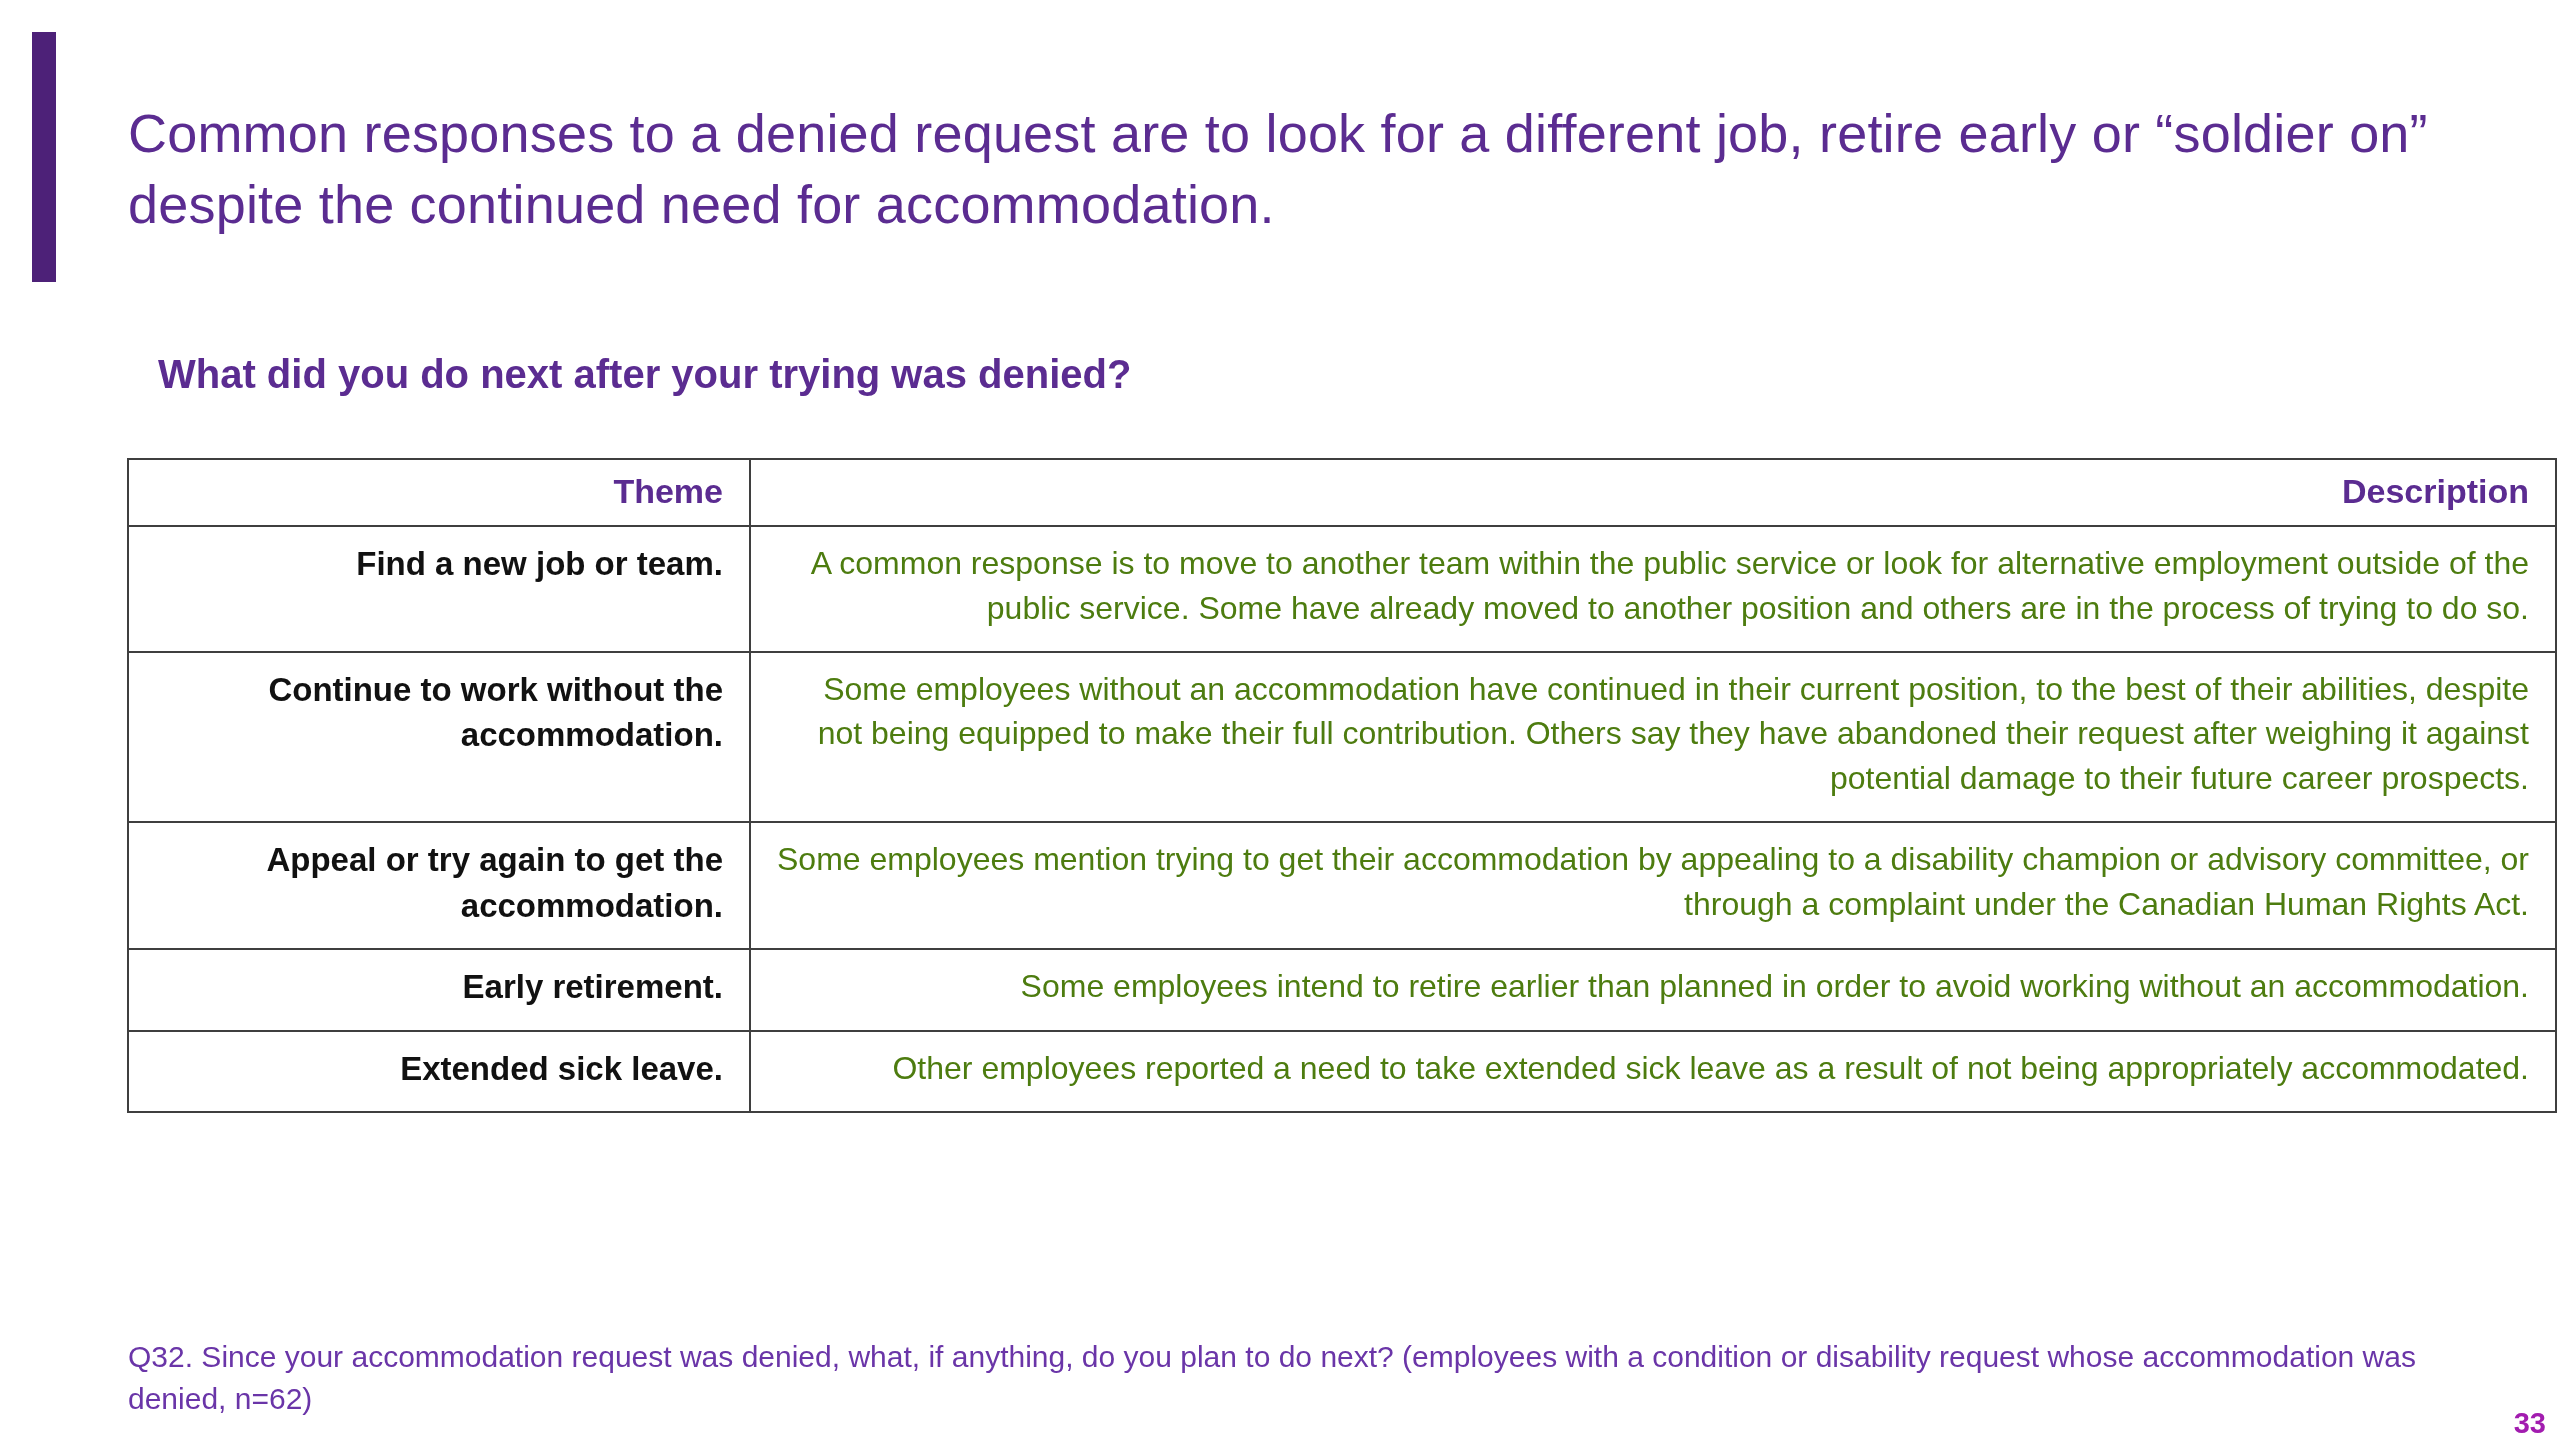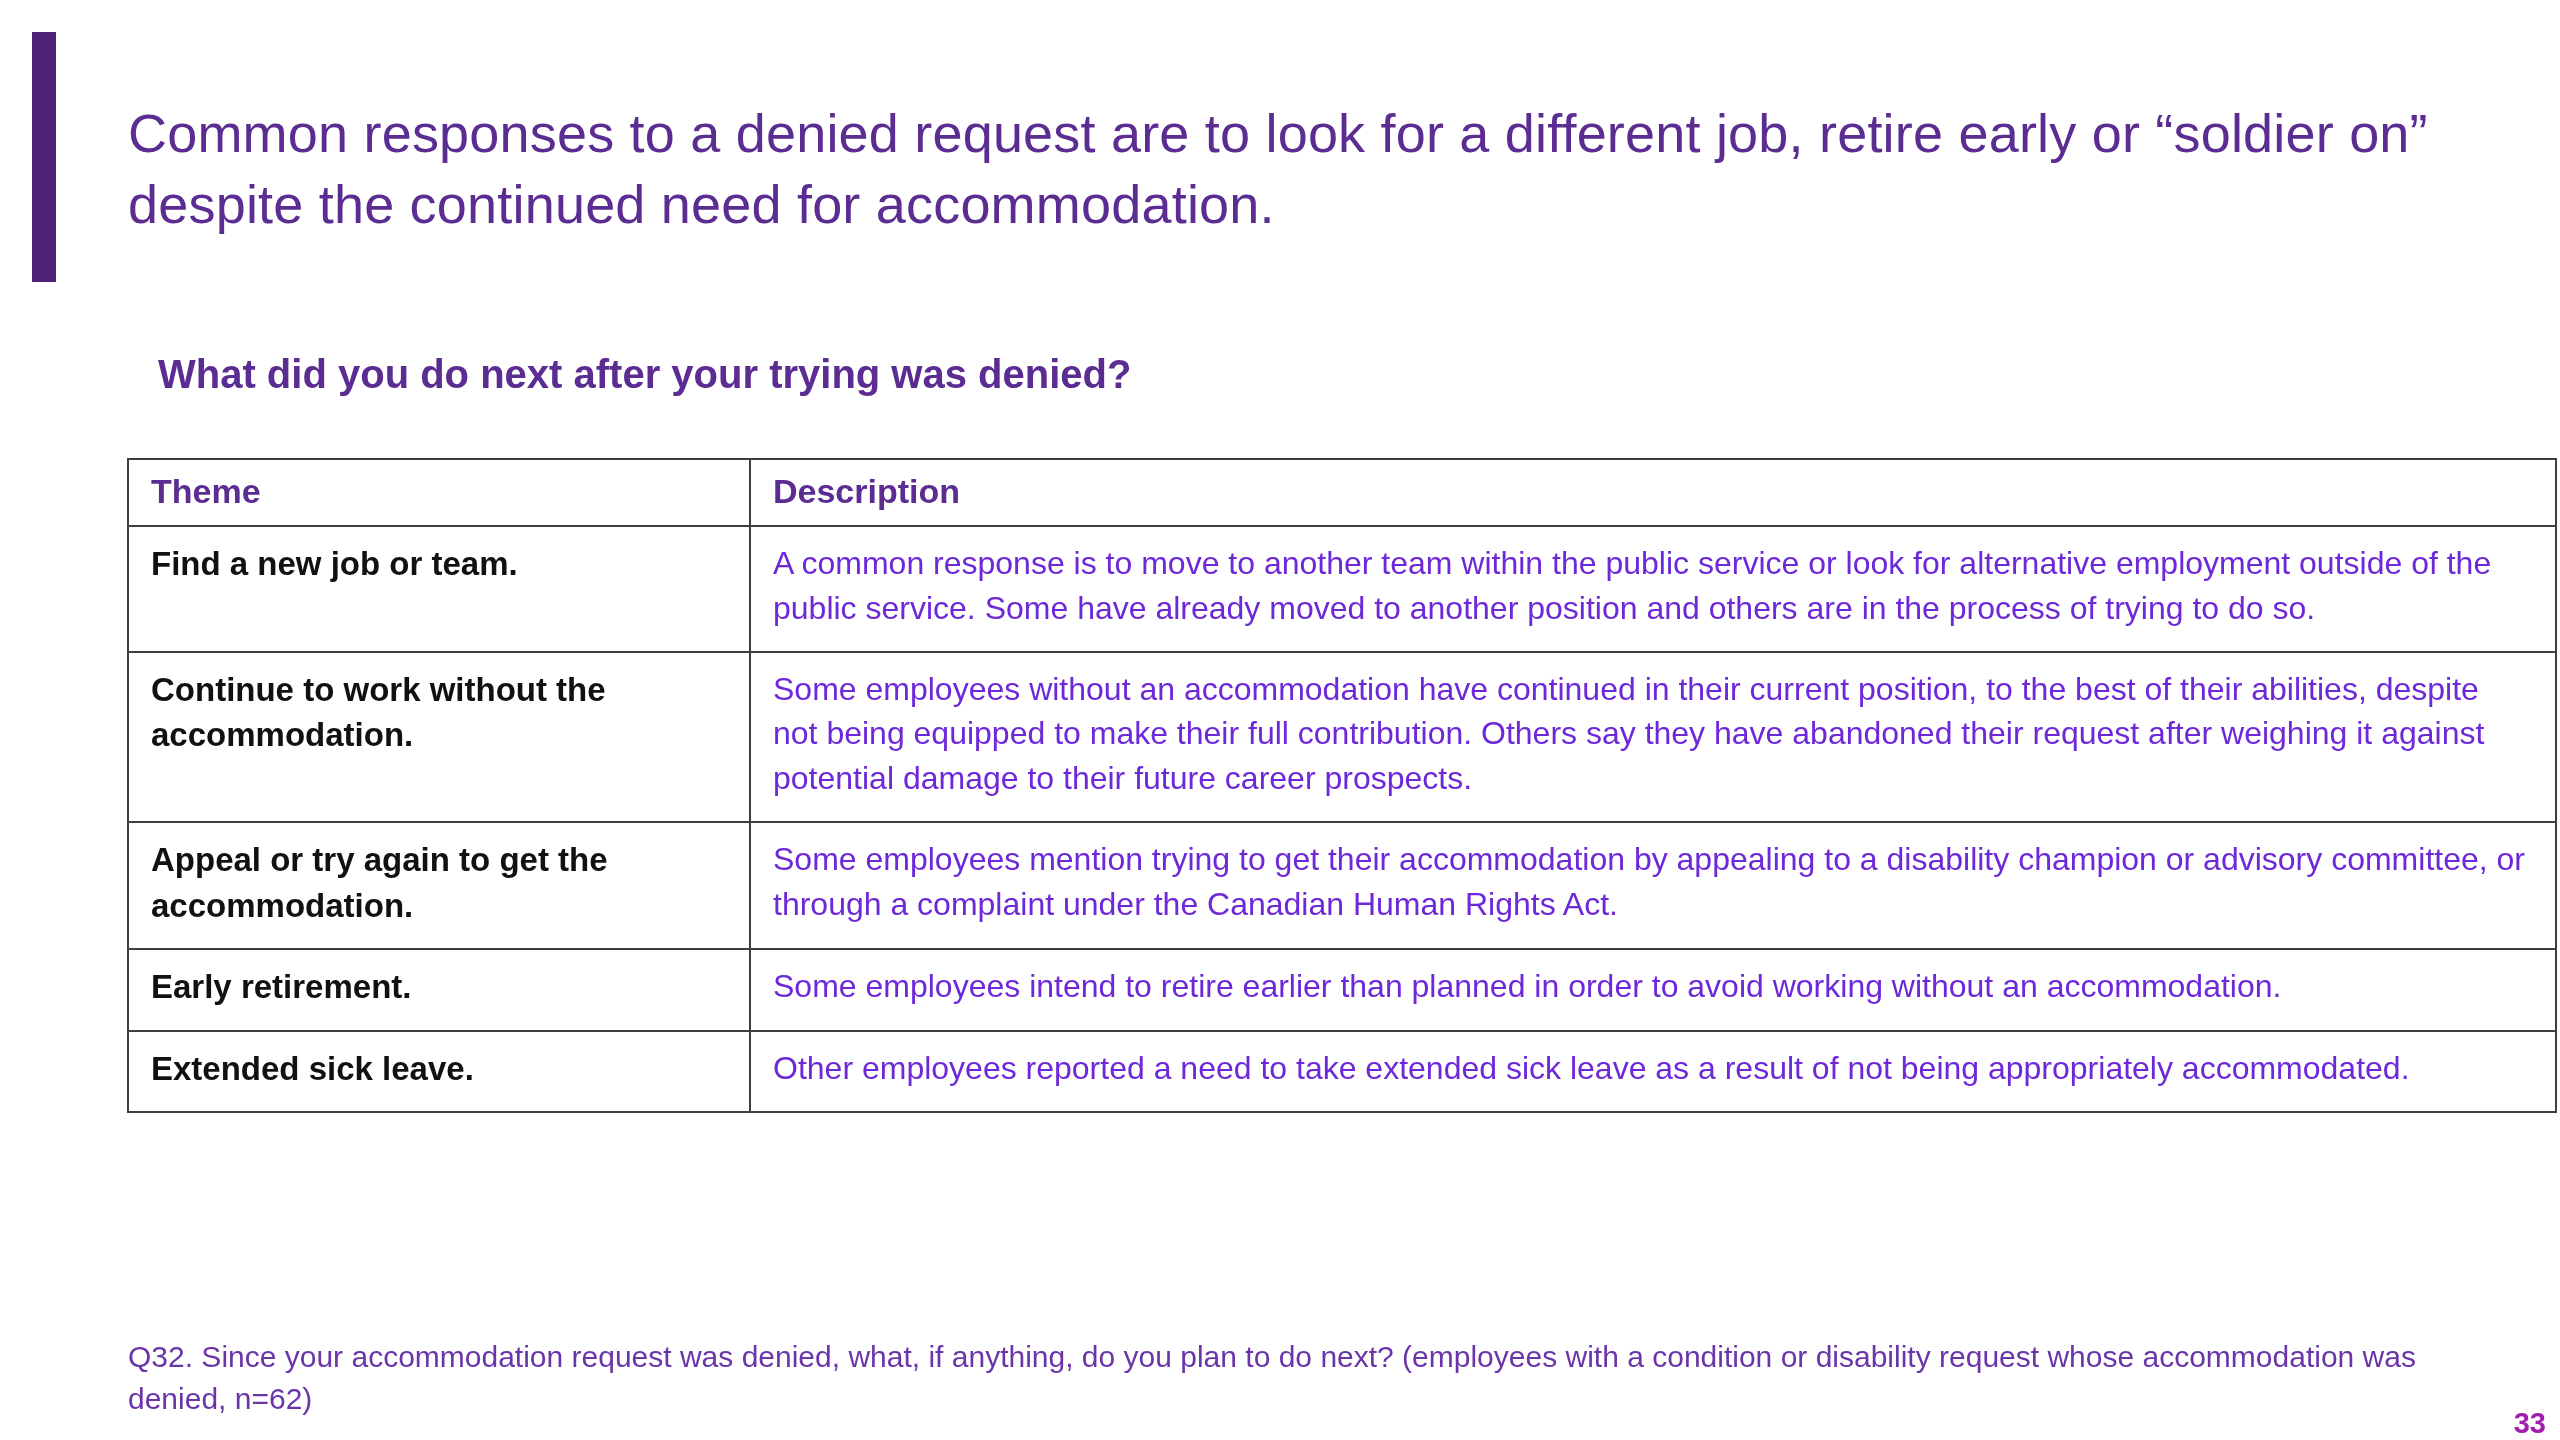--- a/index.html
+++ b/index.html
@@ -51,39 +51,39 @@
     top: 434px;
     width: 2428px;
     border-collapse: collapse;
     table-layout: fixed;
   }
   .themes-table col.col-theme { width: 622px; }
   .themes-table col.col-desc  { width: 1806px; }
   .themes-table th, .themes-table td {
     border: 2px solid #3f3f3f;
     vertical-align: top;
-    text-align: left;
+    text-align: right;
     padding: 14px 26px 20px 22px;
   }
   .themes-table thead th {
     color: #5b2c91;
     font-size: 34px;
     font-weight: 700;
     padding-top: 12px;
     padding-bottom: 14px;
   }
   .themes-table tbody th {
     color: #111111;
     font-size: 33px;
     font-weight: 700;
     line-height: 1.38;
     margin-top: 44px;
   }
   .themes-table tbody td {
-    color: #6d28d9;
+    color: #4d7c0f;
     font-size: 32px;
     font-weight: 400;
     line-height: 1.4;
     margin-top: 24px;
   }
   .footnote {
     position: absolute;
     left: 92px;
     top: 1300px;
     width: 2410px;

